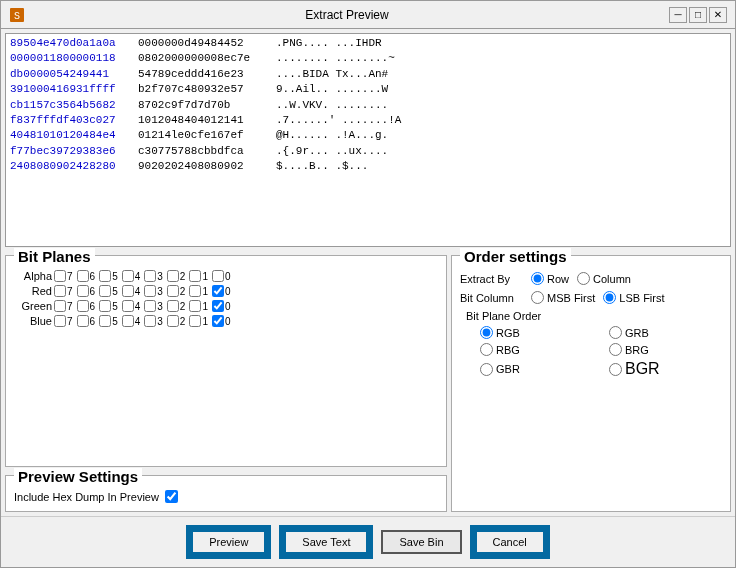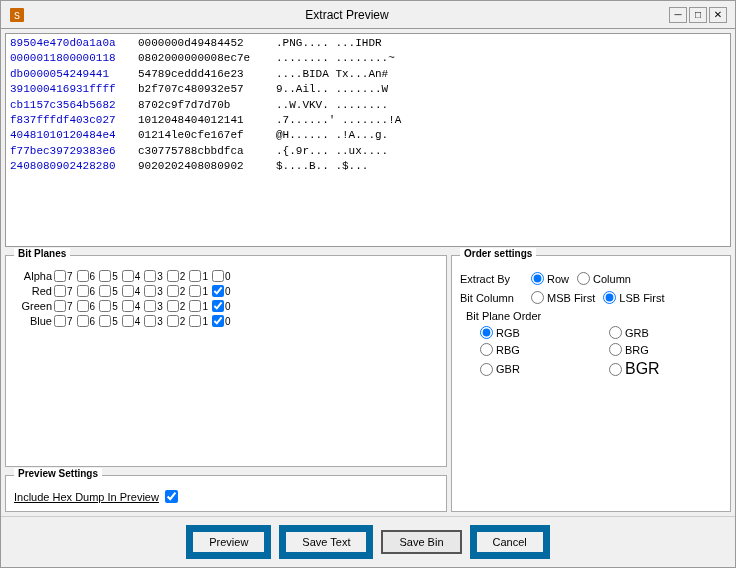--- a/index.html
+++ b/index.html
@@ -106,21 +106,21 @@
       position: relative;
       background: white;
     }
     .group-box-title {
       position: absolute;
       top: -8px;
       left: 8px;
       background: white;
       padding: 0 4px;
       font-family: Arial, sans-serif;
-      font-size: 10px;
+      font-size: 15px;
       font-weight: bold;
     }
 
     .bit-planes-box {
       flex: 1;
     }
     .bit-planes-content {
       margin-top: 6px;
     }
     .channel-row {
@@ -445,21 +445,21 @@
                 <input type="checkbox" checked="" style="">
                 <span class="bit-num">0</span>
               </span>
             </div>
           </div>
       </div>
 
       <div class="group-box preview-settings-box">
         <span class="group-box-title">Preview Settings</span>
         <div class="preview-settings-content">
-          <label style="font-family:Arial,sans-serif;font-size:11px;text-decoration:underline;">Include Hex Dump In Preview</label>
+          <label style="font-family:Arial,sans-serif;font-size:11px;">Include Hex Dump In Preview</label>
           <input type="checkbox" checked="" style="">
         </div>
       </div>
     </div>
 
     <div class="right-panel">
       <div class="group-box order-settings-box" style="height:100%;">
         <span class="group-box-title">Order settings</span>
         <div style="margin-top:8px;">
 

